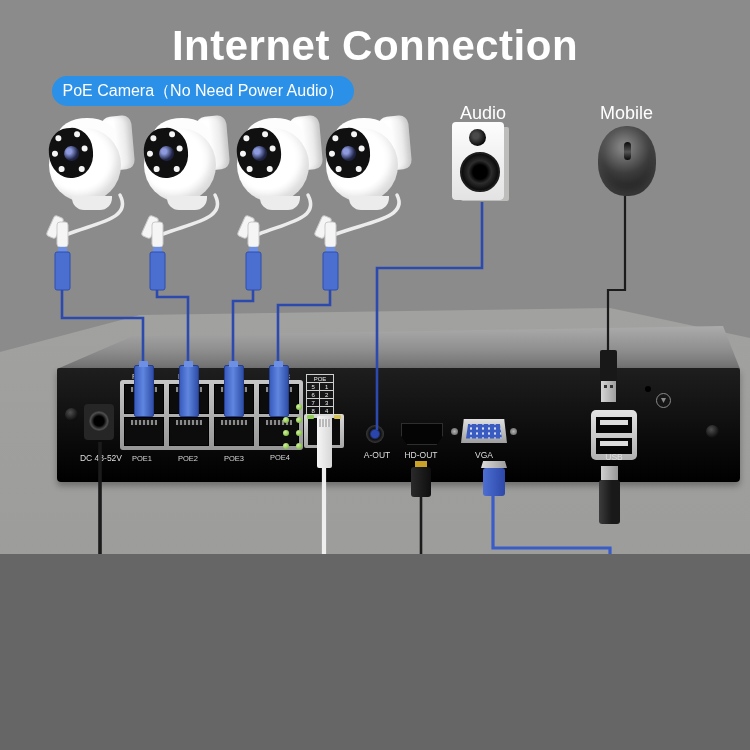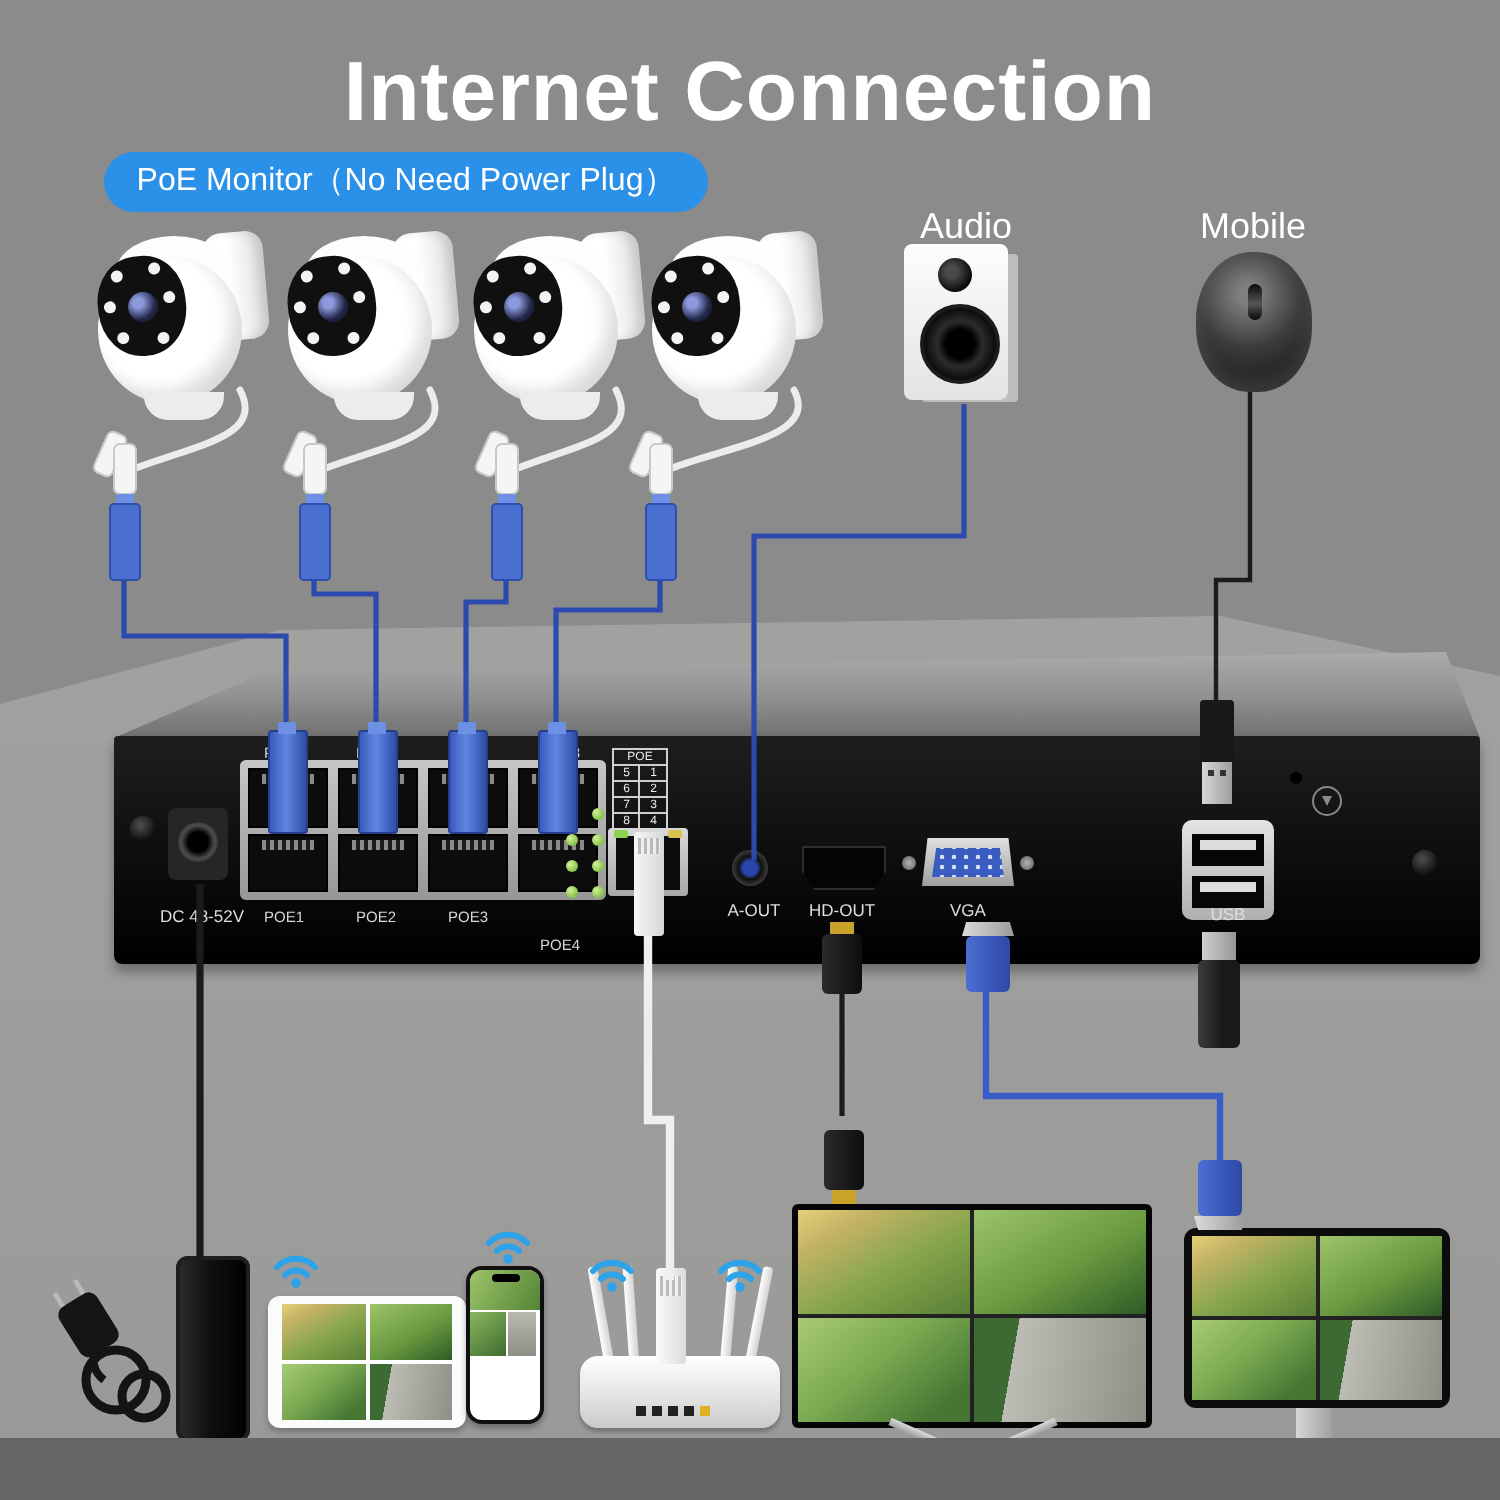--- a/index.html
+++ b/index.html
@@ -1,16 +1,16 @@
 <!DOCTYPE html>
 <html><head>
 <meta charset="utf-8">
 <style>
   html,body{margin:0;padding:0;background:#666;}
-  .stage{position:relative;width:750px;height:719px;margin:0 auto;overflow:hidden;
+  .stage{position:relative;width:750px;height:554px;margin:0 auto;overflow:hidden;
          background:#8b8b8b;font-family:"Liberation Sans",sans-serif;}
   .abs{position:absolute;}
   .lbl{position:absolute;color:#fff;line-height:1.12;}
   
   .table-surface{position:absolute;left:0;top:0;width:750px;height:750px;z-index:1;
     clip-path:polygon(0px 352px,140px 315px,610px 308px,750px 338px,750px 750px,0px 750px);
     background:linear-gradient(180deg,#979797 0%,#a2a2a0 35%,#999997 100%);}
   
   .title{position:absolute;top:22px;left:0;width:750px;text-align:center;color:#fff;
     font-size:42px;font-weight:800;letter-spacing:.5px;z-index:4;}
@@ -163,21 +163,21 @@
   svg.cables{position:absolute;left:0;top:0;z-index:15;pointer-events:none;}
 </style>
 </head>
 <body>
 
 <div class="stage">
 
   <div class="table-surface"></div>
 
   <div class="title">Internet Connection</div>
-  <div class="poe-pill">PoE Monitor（No Need Power Plug）</div>
+  <div class="poe-pill">PoE Camera（No Need Power Audio）</div>
 
   <div class="lbl" style="left:460px;top:103px;font-size:18px;">Audio</div>
   <div class="lbl" style="left:600px;top:103px;font-size:18px;">Mobile</div>
   <div class="lbl" style="left:131px;top:482px;font-size:17px;">
     <span>NVR Power</span><br>
     <span>Supply</span>
   </div>
   <div class="lbl" style="left:262px;top:510px;font-size:20px;">Router</div>
   <div class="lbl" style="left:128px;top:574px;width:145px;text-align:center;font-size:16.5px;">
     <span>Mobile Phone</span><br>
@@ -281,21 +281,21 @@
       <div class="rj45"></div>
       <div class="rj45"></div>
       <div class="rj45"></div>
       <div class="rj45"></div>
       <div class="rj45"></div>
     </div>
 
     <span class="poe-bot-lbl" style="left:63px;top:86px;">POE1</span>
     <span class="poe-bot-lbl" style="left:109px;top:86px;">POE2</span>
     <span class="poe-bot-lbl" style="left:155px;top:86px;">POE3</span>
-    <span class="poe-bot-lbl" style="left:201px;top:100px;">POE4</span>
+    <span class="poe-bot-lbl" style="left:201px;top:85px;">POE4</span>
 
     <div class="abs led-grid">
       <i class="led"></i>
         <i class="led"></i>
         <i class="led"></i>
         <i class="led"></i>
       <i class="led"></i>
         <i class="led"></i>
         <i class="led"></i>
         <i class="led"></i>

